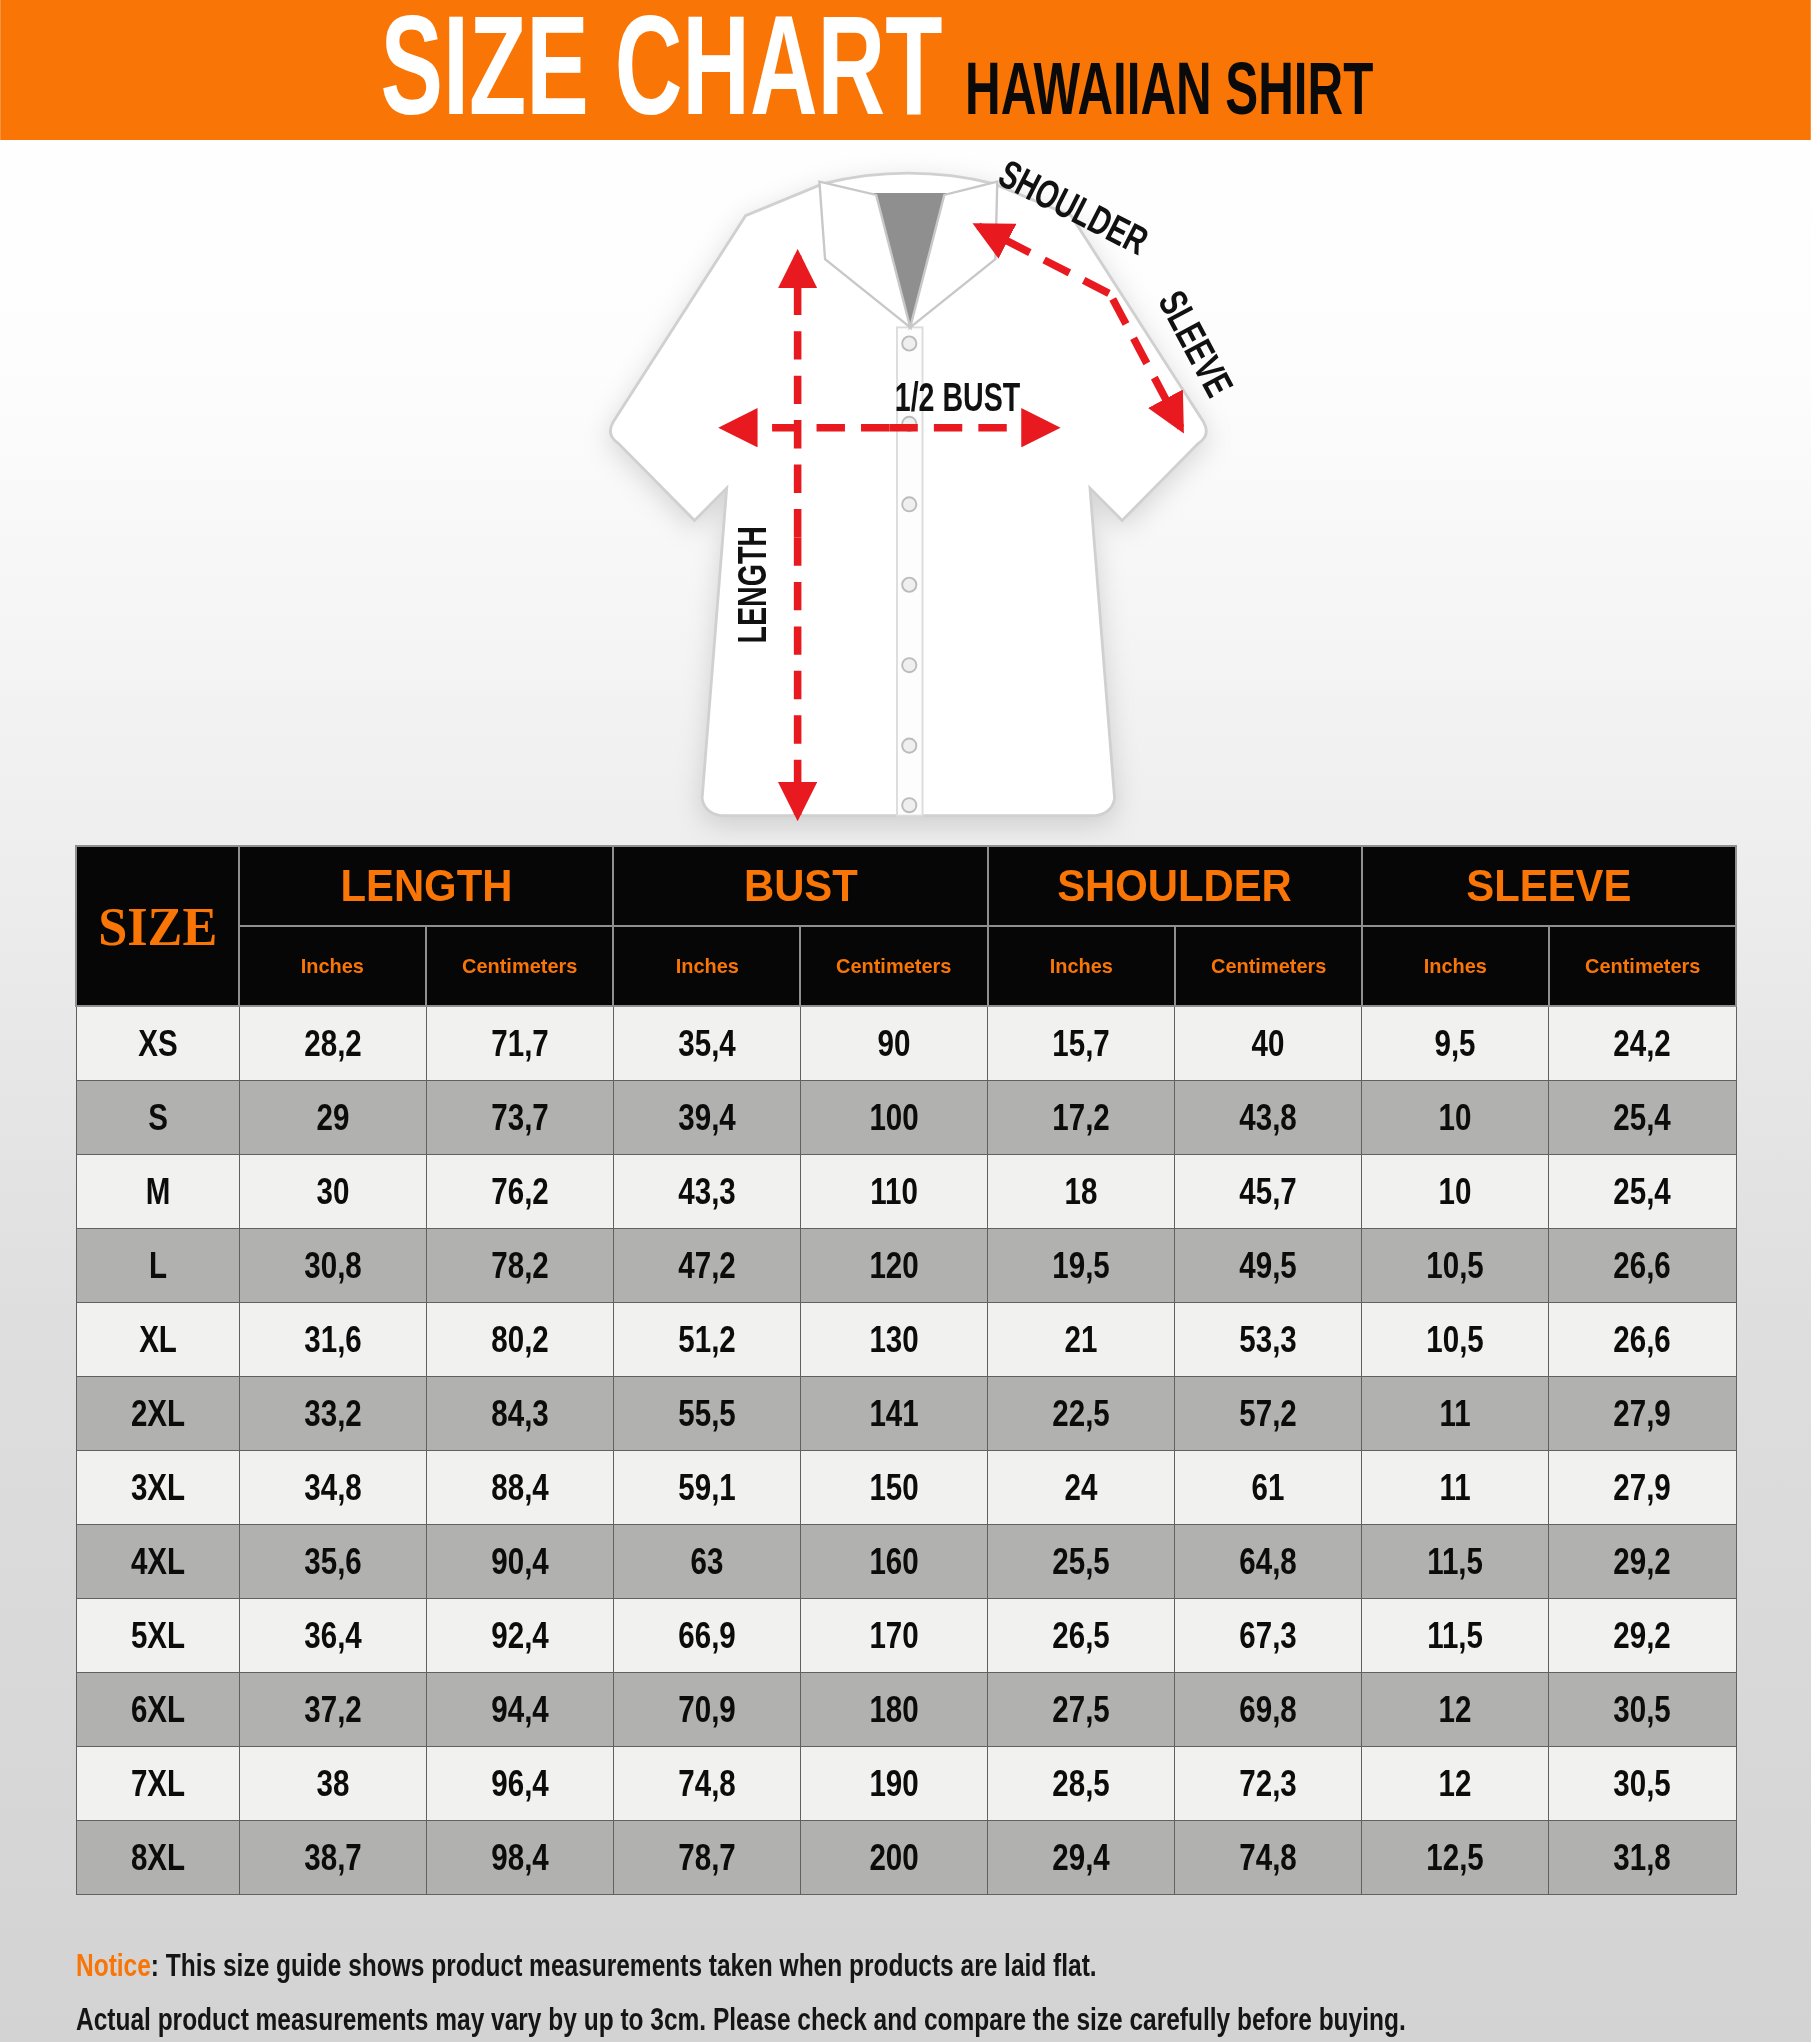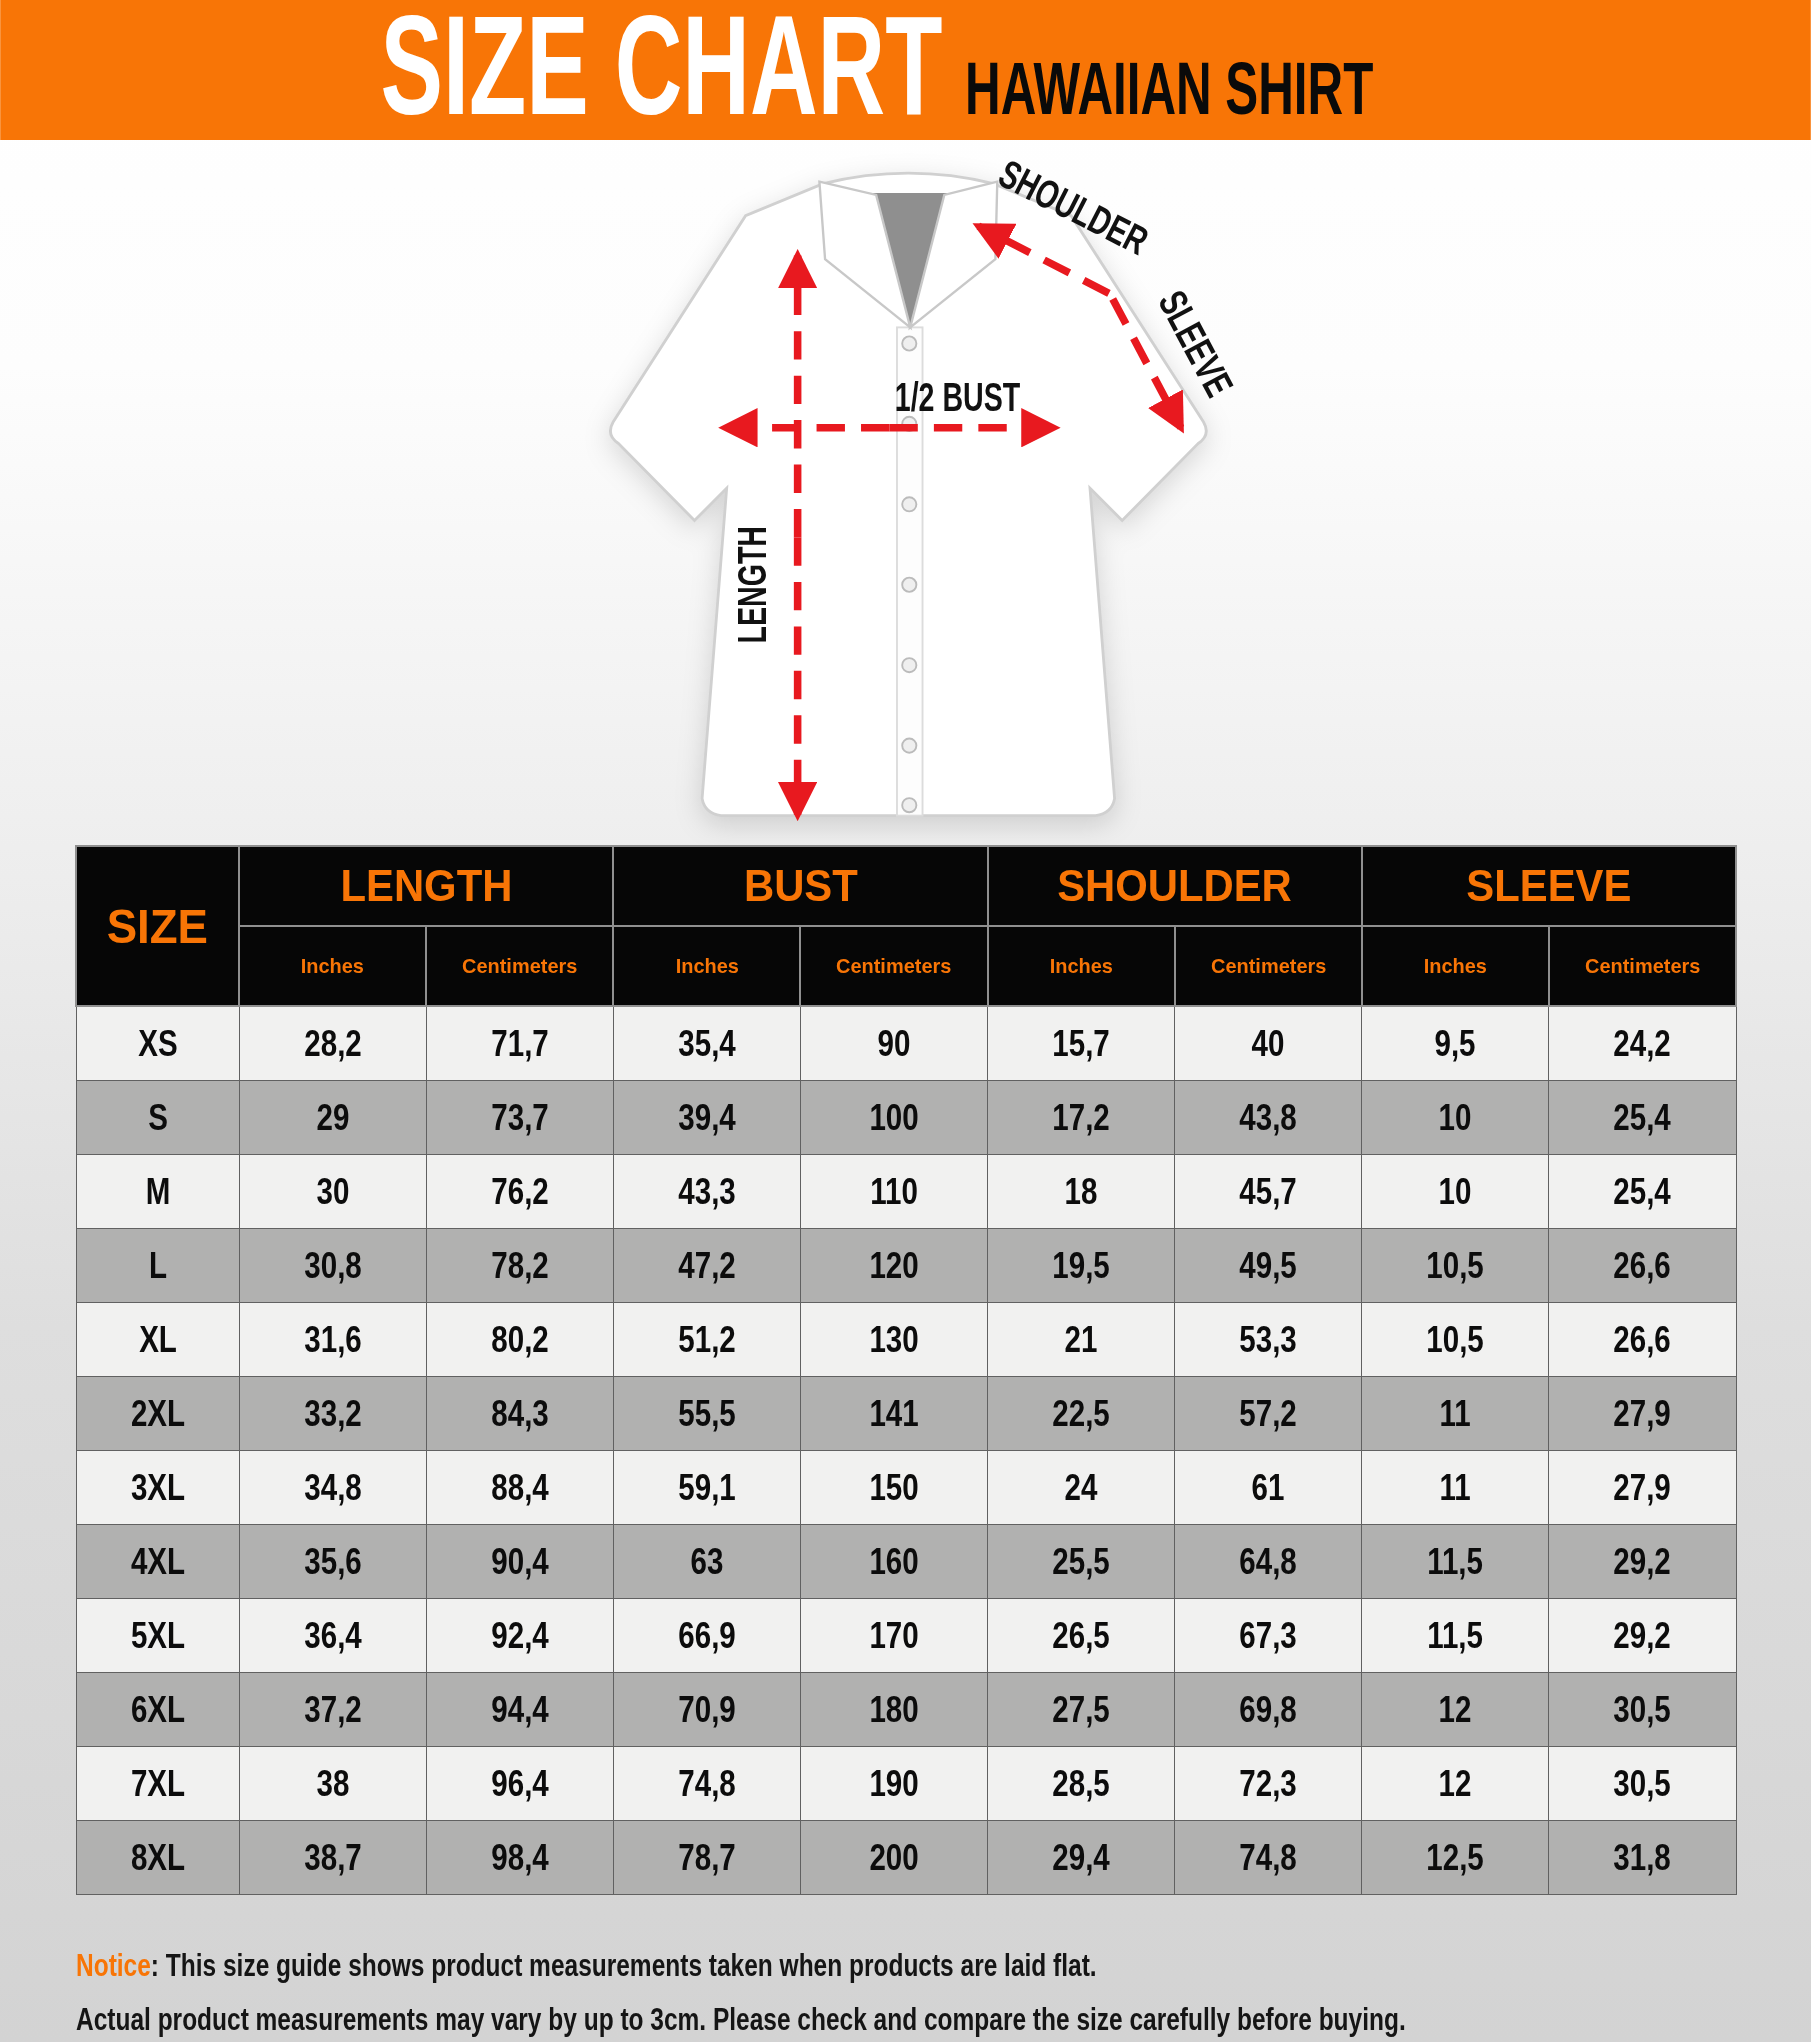--- a/index.html
+++ b/index.html
@@ -15,21 +15,21 @@
   table.size-table{
     border-collapse:collapse;table-layout:fixed;
     width:1662px;margin-left:75px;
   }
   .size-table th{
     background:#060606;color:#f87506;
     border:2.8px solid #8f8f8f;text-align:center;vertical-align:middle;padding:0;
   }
   .size-table th.hg{height:78px;font-size:44px;}
   .size-table th.hs{height:78px;font-size:21px;}
-  .size-table th.hsize{font-size:48px;}
+  .size-table th.hsize{font-size:55px;font-family:Liberation Serif, serif;}
   .size-table td{
     border:1.9px solid #616161;height:73px;padding:0;
     text-align:center;vertical-align:middle;
     font-size:36px;font-weight:bold;color:#0c0c0c;
   }
   .size-table tbody tr:nth-child(odd){background:#f1f1f0;}
   .size-table tbody tr:nth-child(even){background:#b1b1b0;}
   .v{display:inline-block;transform:scaleX(0.82);white-space:nowrap;}
   .hv{display:inline-block;transform:scaleX(0.95);white-space:nowrap;}
 

